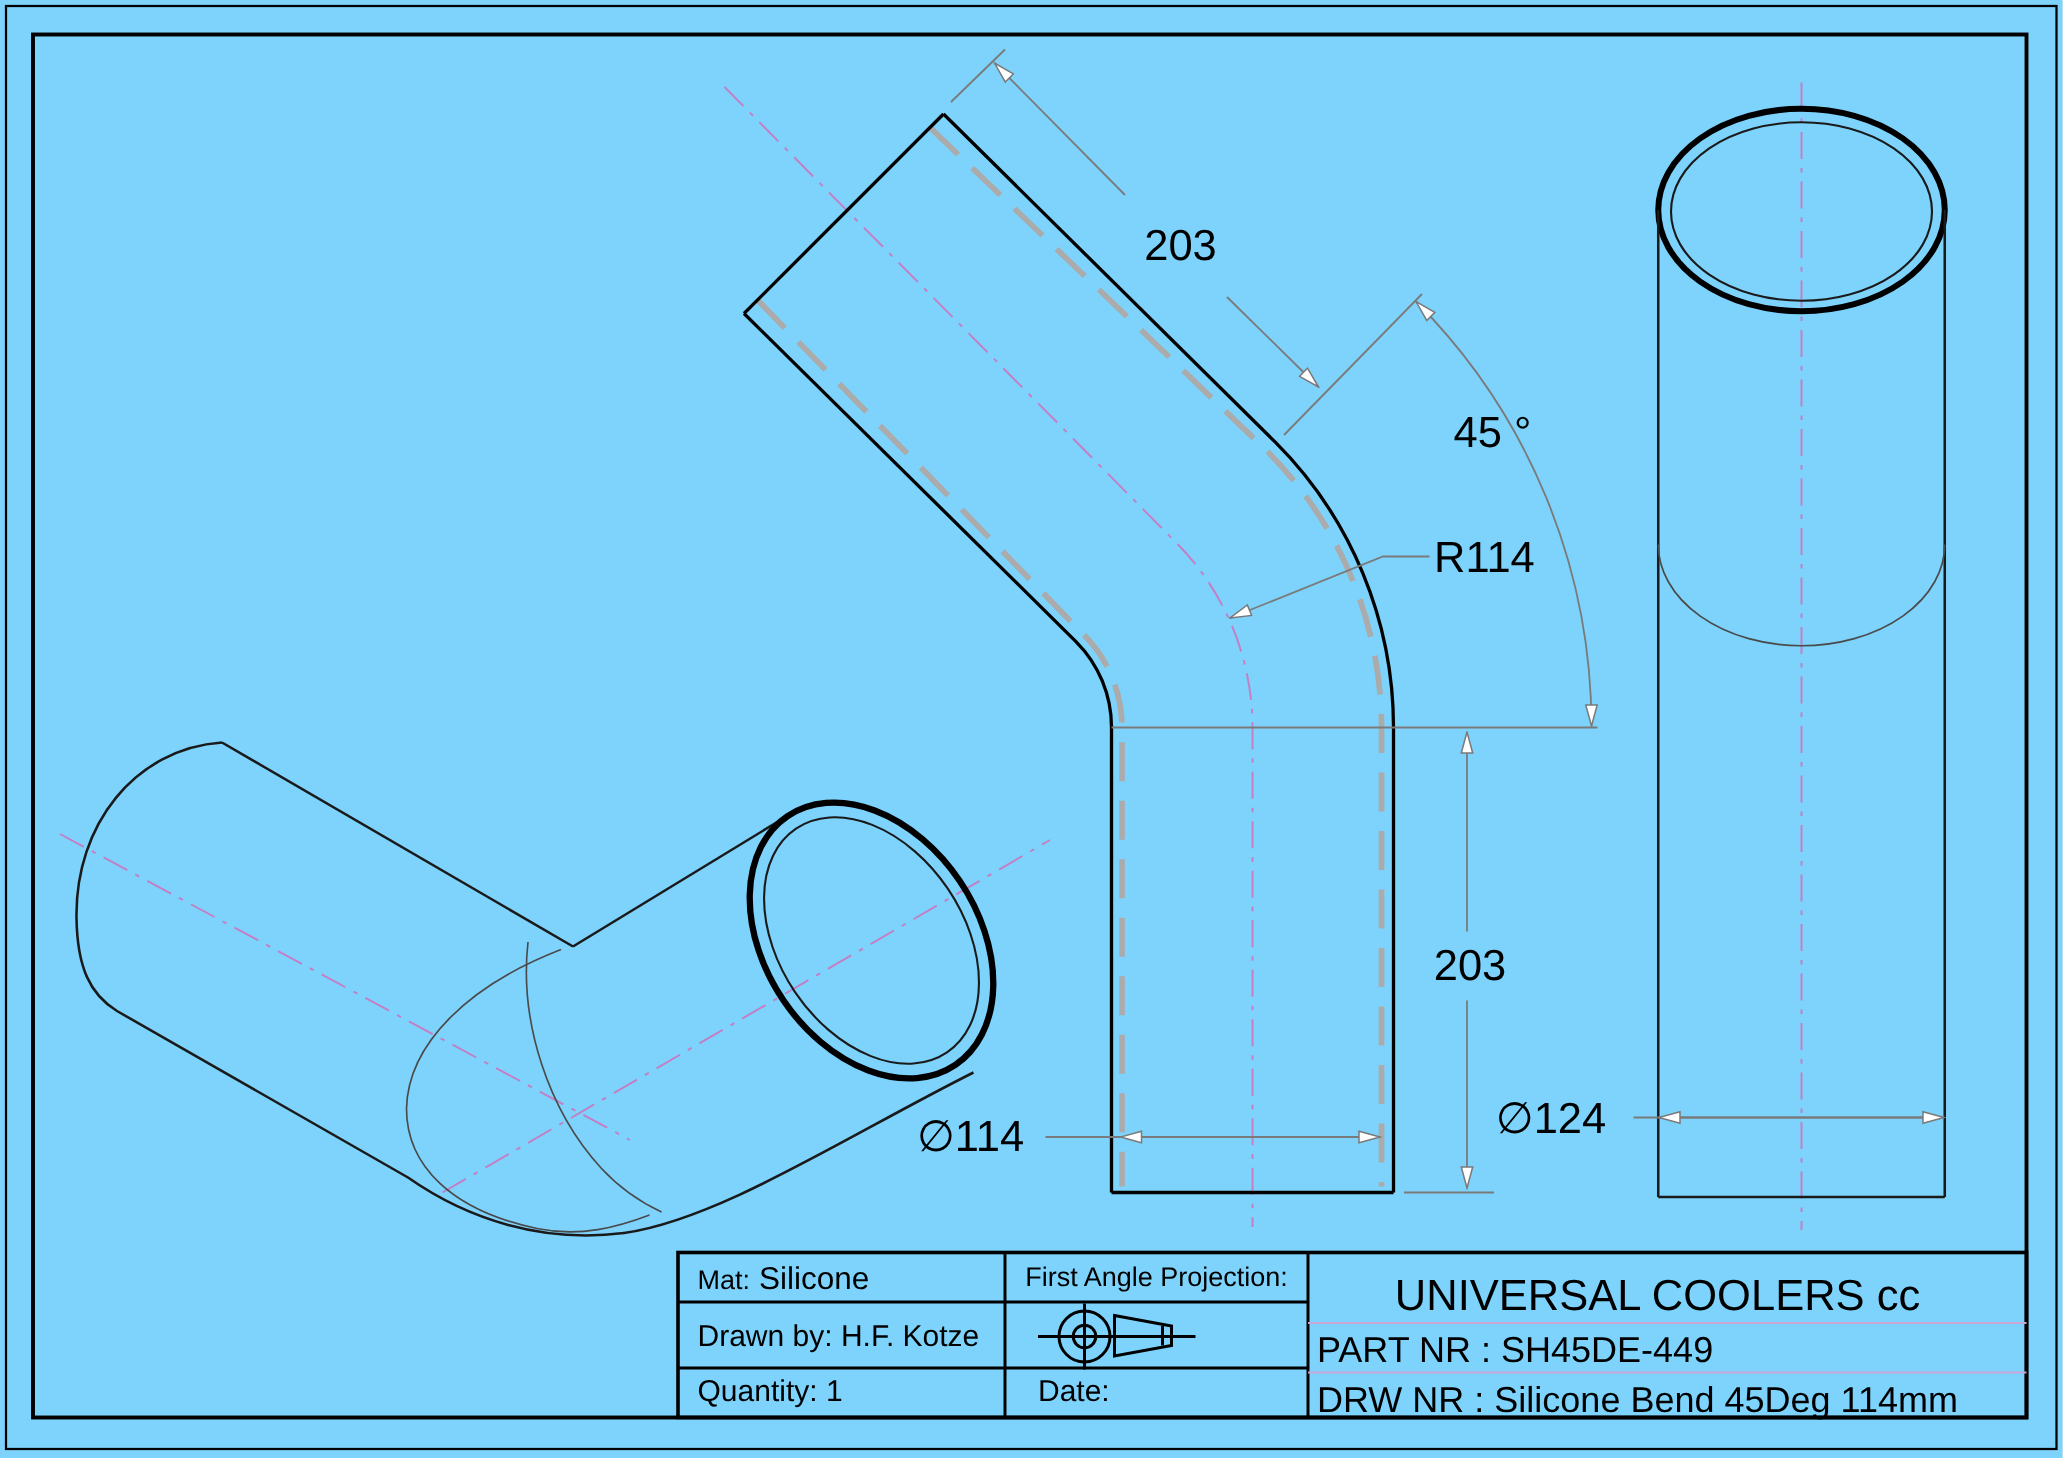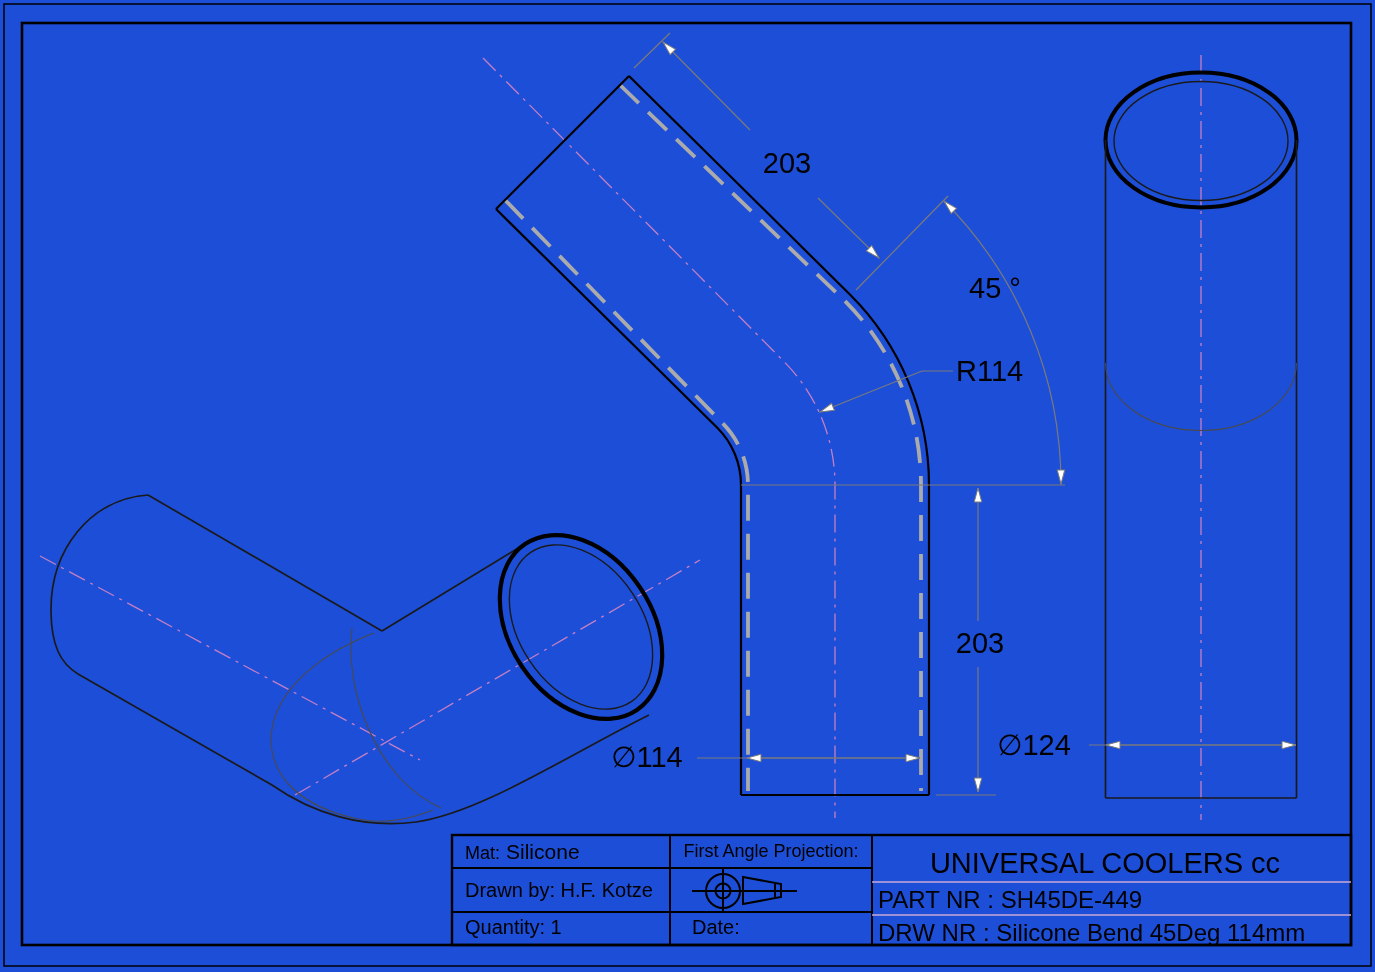--- a/index.html
+++ b/index.html
@@ -1,16 +1,16 @@
 <!DOCTYPE html>
 <html><head>
 <meta charset="utf-8">
 <style>
   html,body{margin:0;padding:0;background:#e8e8e8;}
-  .sheet{position:relative;width:1375px;height:972px;background:#1d4ed8;overflow:hidden;}
+  .sheet{position:relative;width:1375px;height:972px;background:#7dd3fc;overflow:hidden;}
   svg{position:absolute;left:0;top:0;}
   text{font-family:"Liberation Sans", sans-serif;fill:#000;}
   .dim-text{font-size:29px;}
   .tb-small{font-size:18px;}
   .tb-med{font-size:20px;}
   .tb-mat-value{font-size:21px;}
   .tb-company{font-size:29px;}
   .tb-part{font-size:24px;}
   .outline{stroke:#000000;fill:none;stroke-width:2.2;stroke-linejoin:round;}
   .outline-thin{stroke:#1a1a1a;fill:none;stroke-width:1.7;stroke-linejoin:round;}

